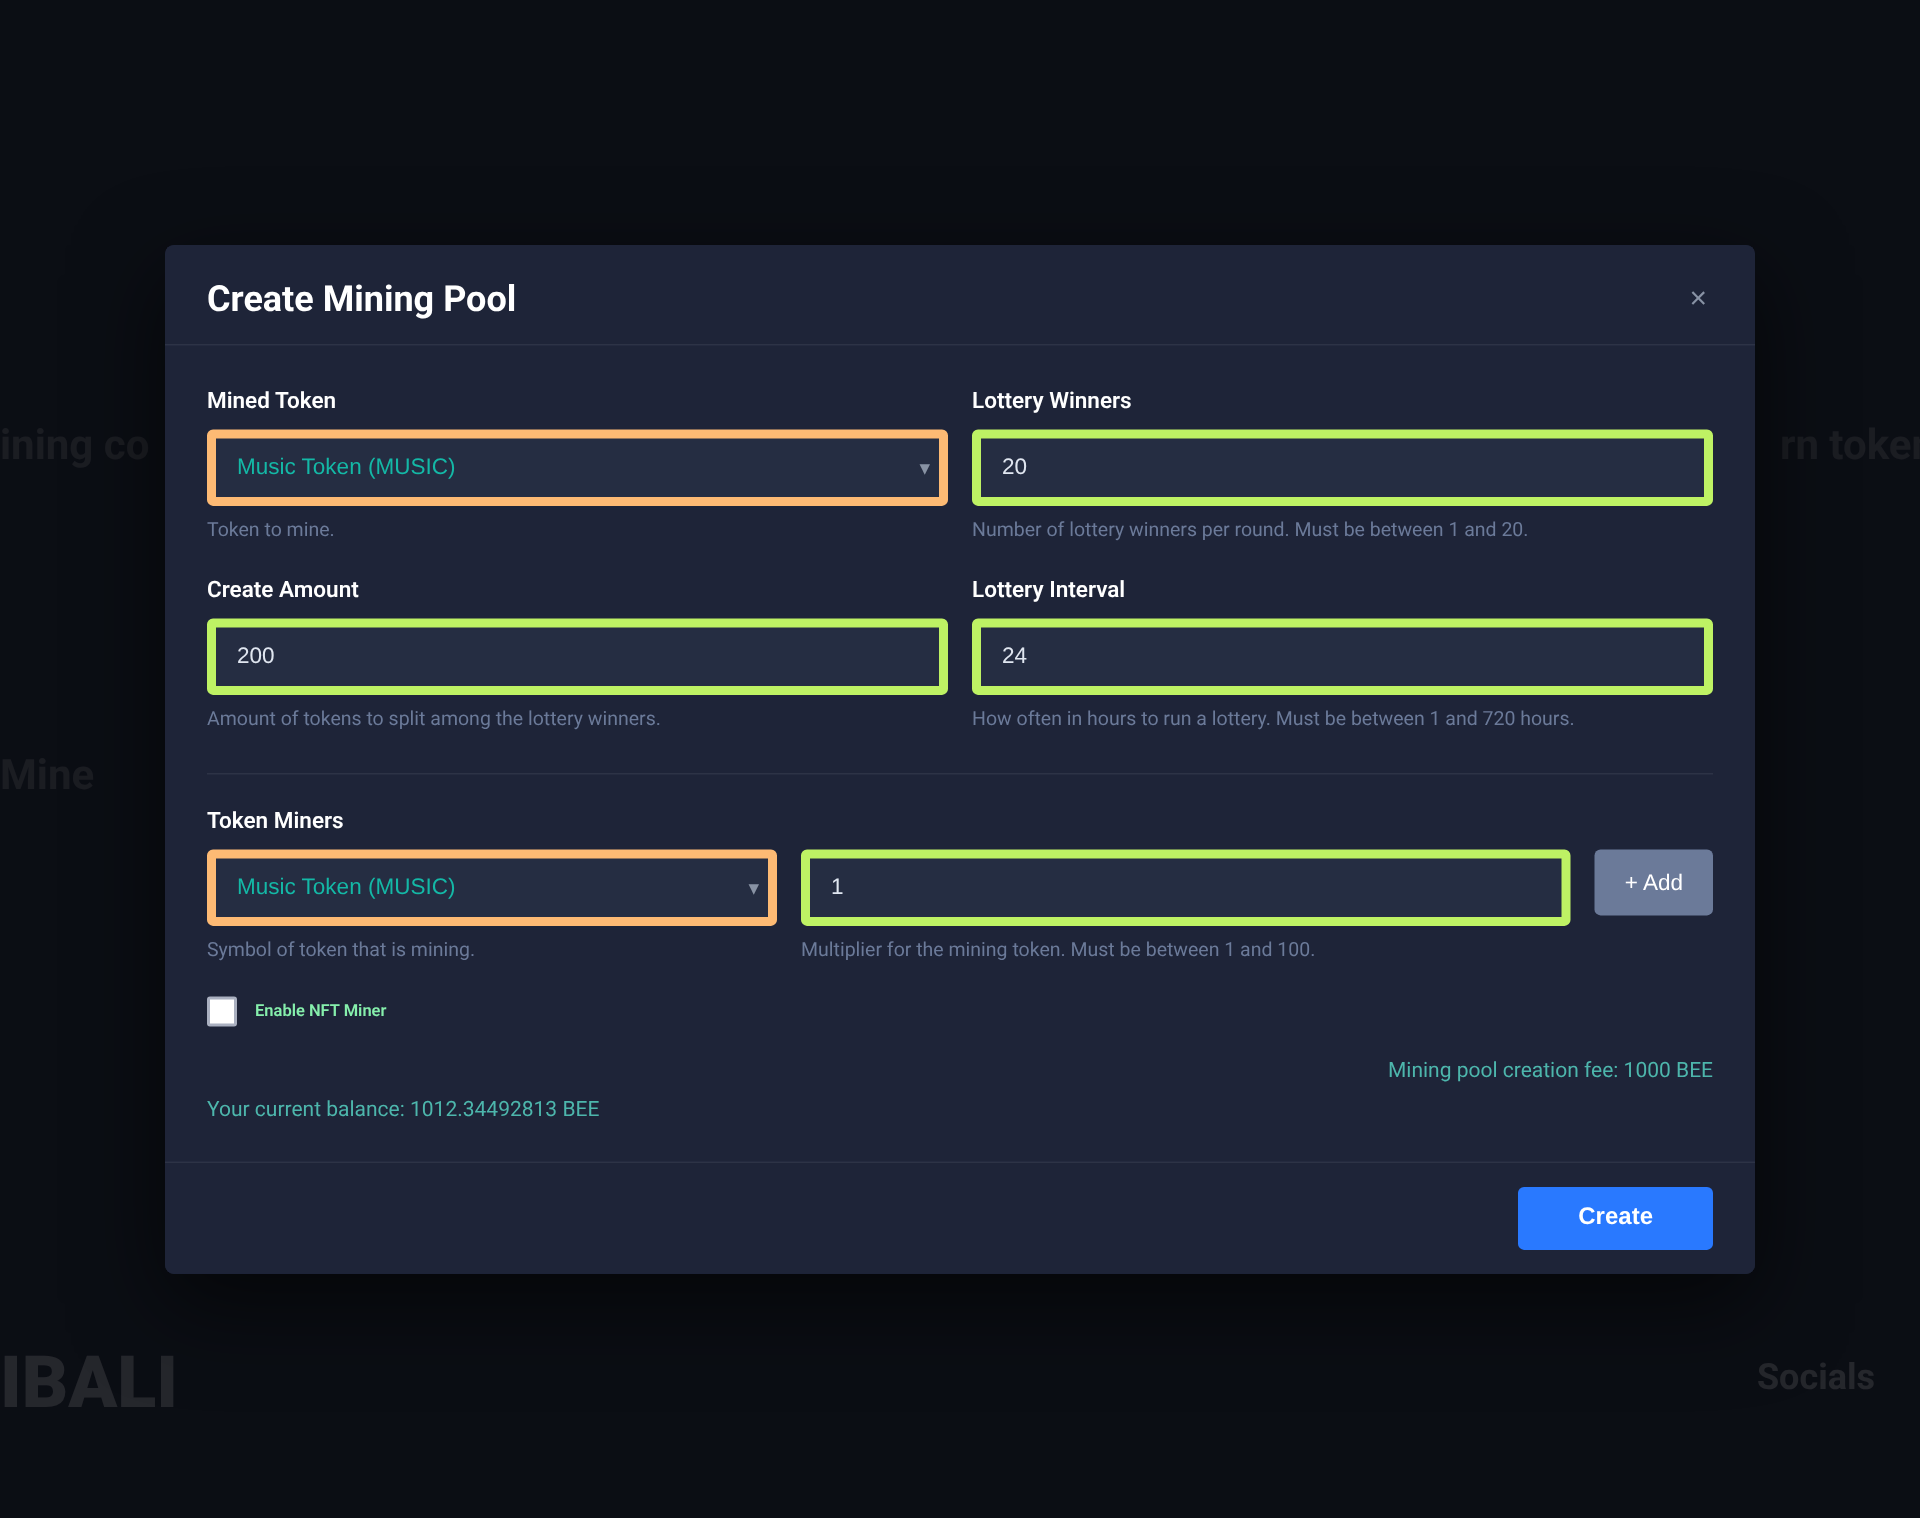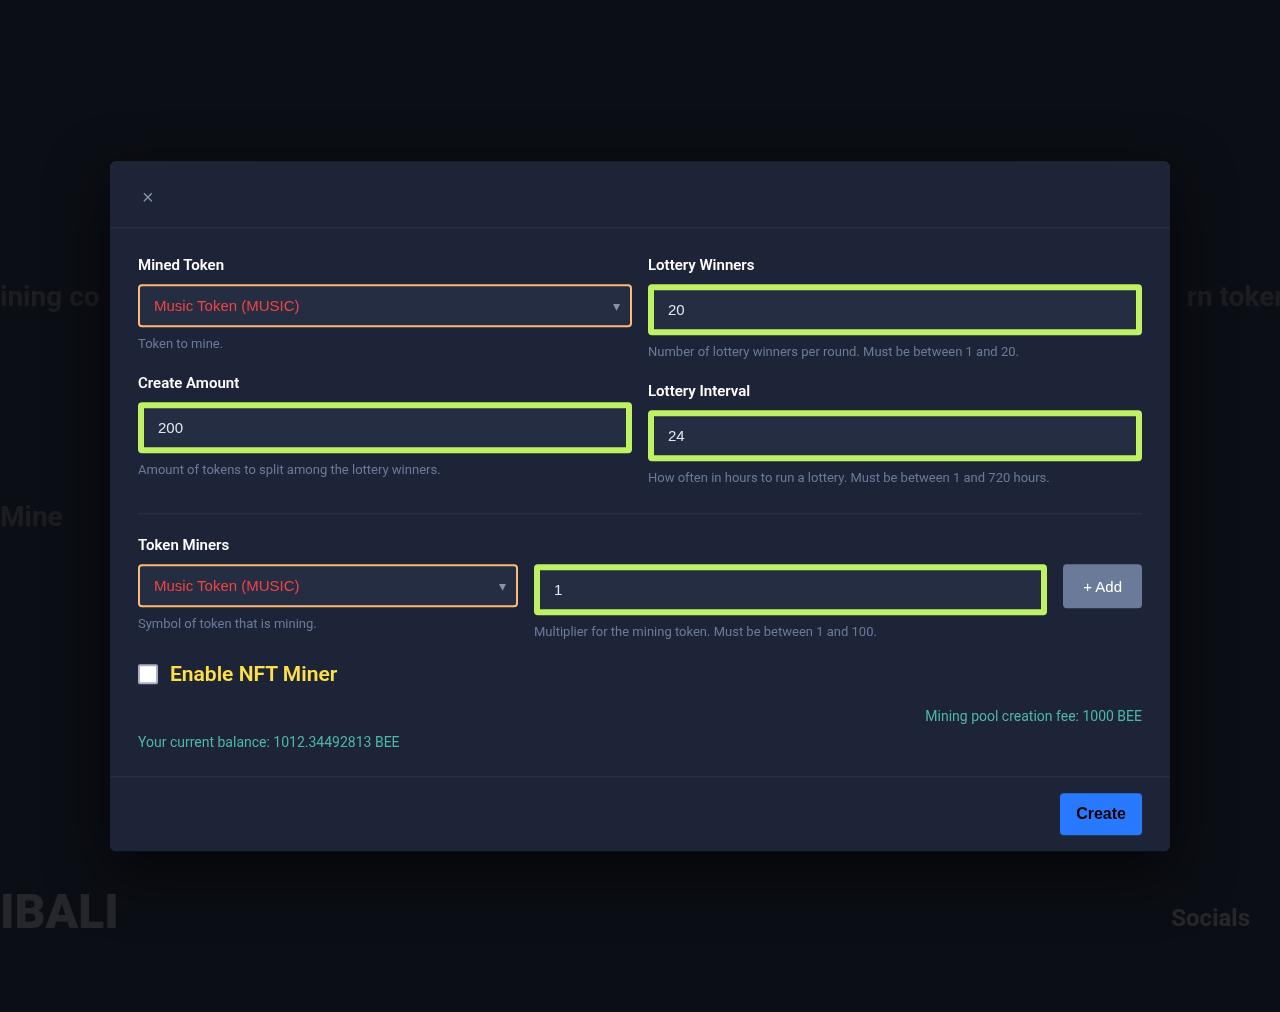--- a/index.html
+++ b/index.html
@@ -44,21 +44,21 @@
       left: 0;
       top: 500px;
       color: rgba(255,255,255,0.15);
       font-size: 28px;
       font-weight: 700;
       z-index: 0;
     }
     .bg-brand {
       position: absolute;
       left: 0;
-      bottom: 72px;
+      bottom: 62px;
       color: rgba(255,255,255,0.25);
       font-size: 48px;
       font-weight: 900;
       z-index: 0;
     }
     .bg-socials {
       position: absolute;
       right: 30px;
       bottom: 80px;
       color: rgba(255,255,255,0.25);
@@ -150,23 +150,23 @@
       -webkit-appearance: none;
     }
 
     .select-wrapper {
       position: relative;
     }
 
     .select-wrapper select {
       width: 100%;
       background: #252d42;
-      border: 2px solid #fdba74;
+      border: 6px solid #fdba74;
       border-radius: 4px;
-      color: #ef4444;
+      color: #14b8a6;
       font-size: 15px;
       padding: 11px 38px 11px 14px;
       outline: none;
       appearance: none;
       -webkit-appearance: none;
       cursor: pointer;
     }
 
     .select-arrow {
       position: absolute;
@@ -229,22 +229,22 @@
       width: 20px;
       height: 20px;
       background: #ffffff;
       border: 2px solid #aab0c0;
       border-radius: 2px;
       cursor: pointer;
       flex-shrink: 0;
     }
 
     .nft-label {
-      color: #fde047;
-      font-size: 21px;
+      color: #86efac;
+      font-size: 11px;
       font-weight: 600;
       cursor: pointer;
     }
 
     .fee-text {
       color: #4db6ac;
       font-size: 14px;
       margin-bottom: 10px;
       text-align: right;
     }
@@ -258,44 +258,45 @@
     .dialog-footer {
       background: #1e2438;
       padding: 16px 28px;
       display: flex;
       justify-content: flex-end;
       border-top: 1px solid rgba(255,255,255,0.07);
     }
 
     .create-btn {
       background: #2979ff;
-      color: #000000;
+      color: #ffffff;
       border: none;
       border-radius: 4px;
-      padding: 12px 16px;
+      padding: 12px 40px;
       font-size: 16px;
       font-weight: 600;
       cursor: pointer;
     }
   </style>
 </head>
 <body>
 
 <div class="bg-text-left">ining co</div>
 <div class="bg-text-right">rn token</div>
 <div class="bg-text-mine">Mine</div>
 <div class="bg-brand">IBALI</div>
 <div class="bg-socials">Socials</div>
 
 <div class="bg-overlay"></div>
 
 <div class="dialog-wrapper">
   <div class="dialog">
 
     <div class="dialog-header">
+      <span class="dialog-title">Create Mining Pool</span>
       <button class="close-btn">×</button>
     </div>
 
     <div class="dialog-body">
       <div class="form-grid">
 
         <div>
 
           <div class="form-group">
             <label class="form-label">Mined Token</label>

